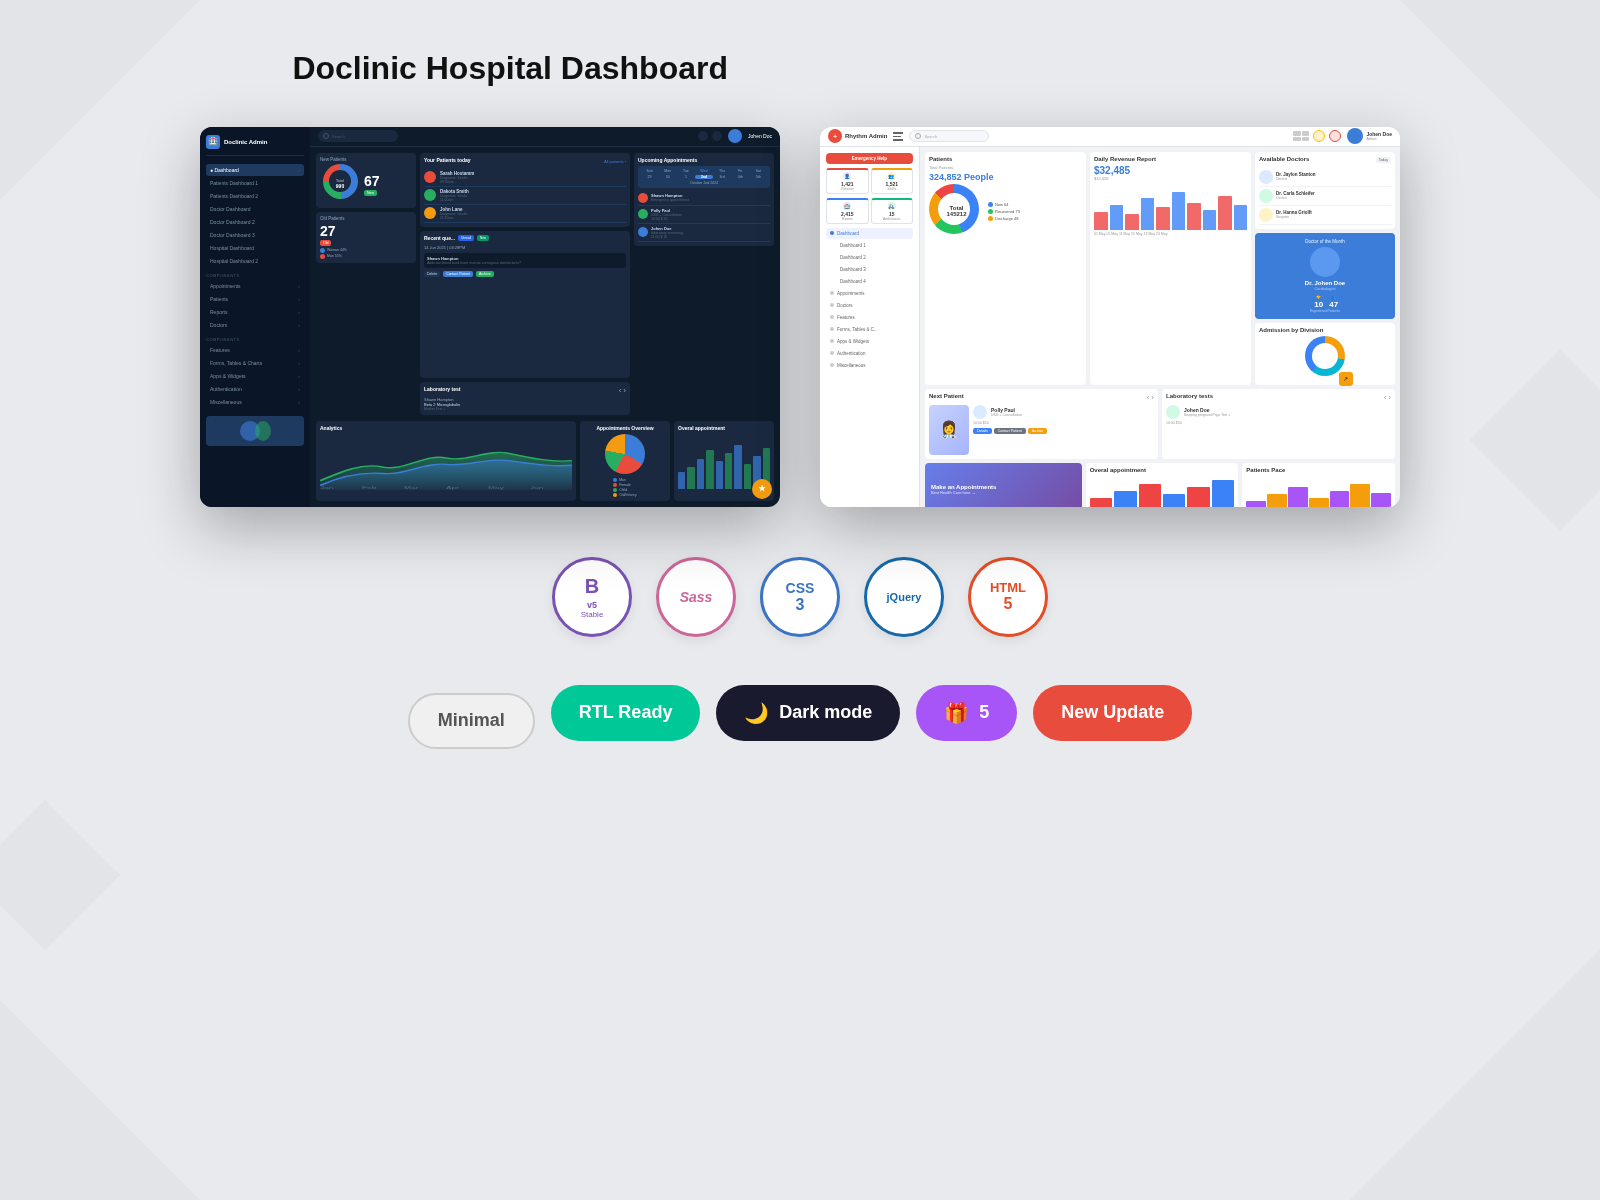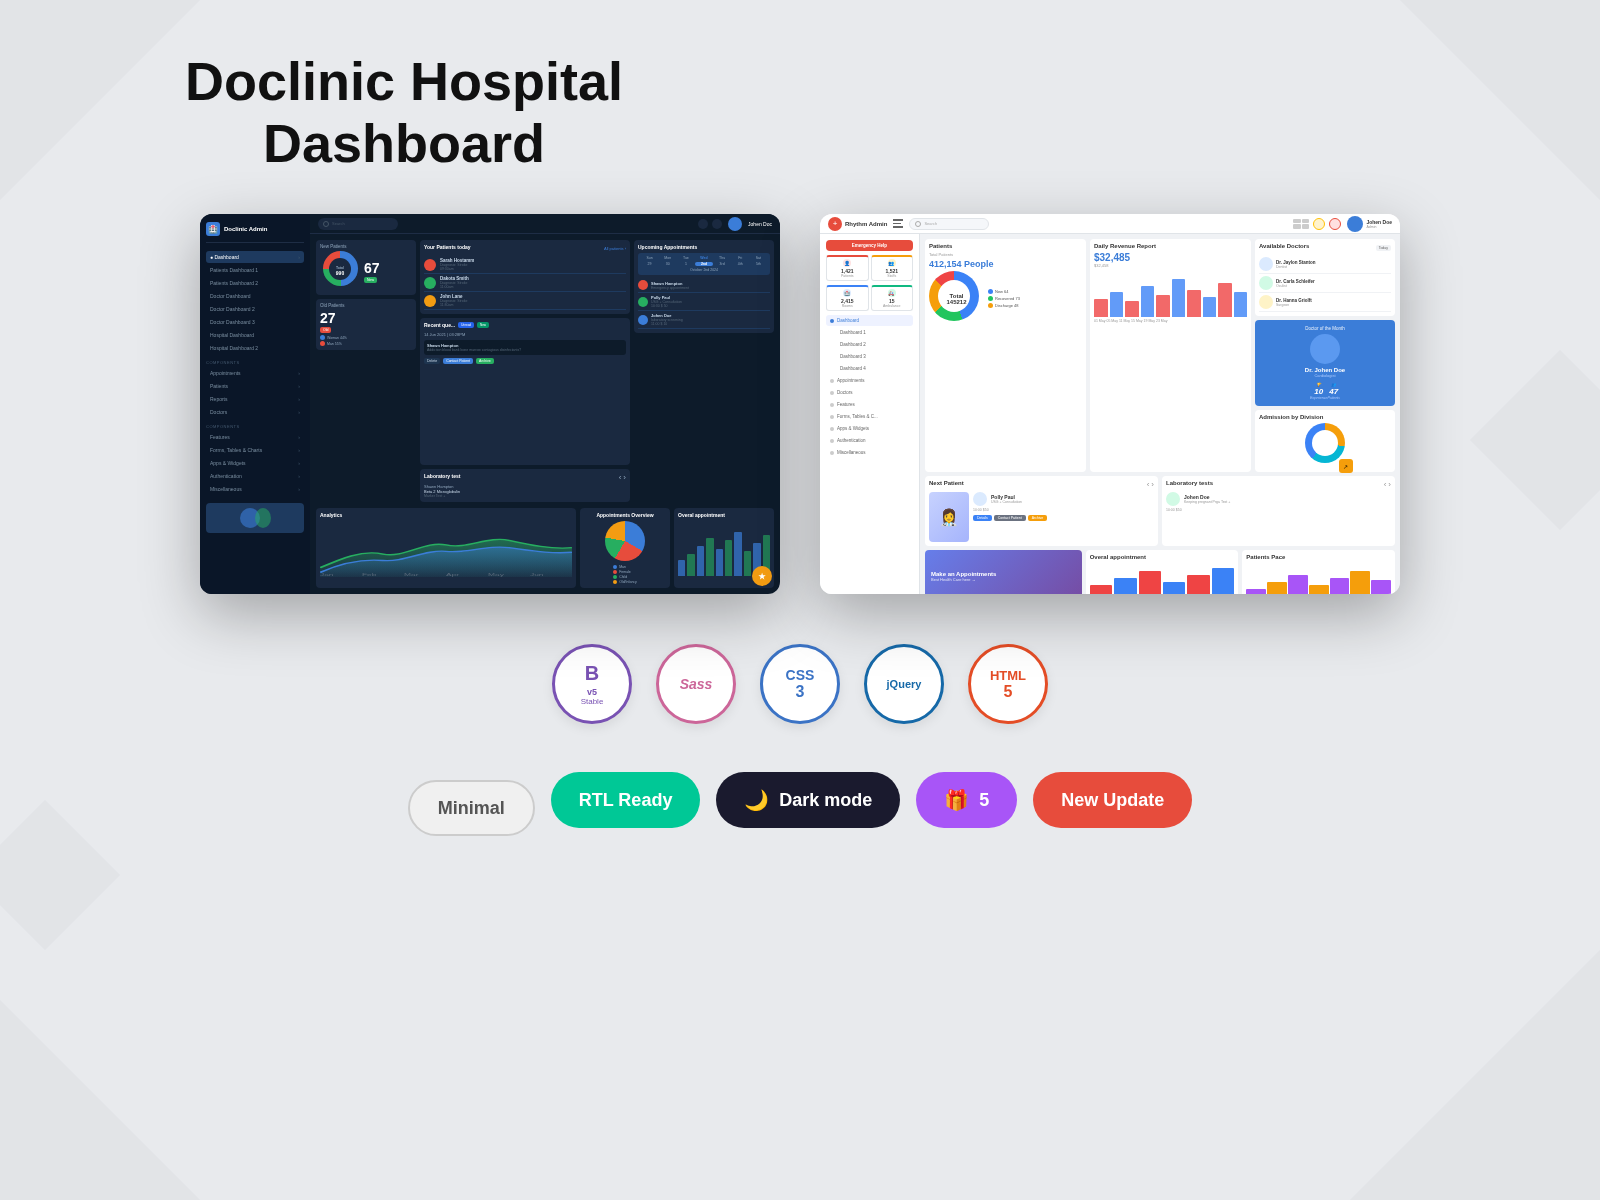--- a/index.html
+++ b/index.html
@@ -61,24 +61,24 @@
       padding: 50px 80px;
     }
 
     
     .titles-section {
       display: flex;
       justify-content: space-between;
       margin-bottom: 40px;
     }
     .dashboard-title {
-      font-size: 54px;
+      font-size: 32px;
       font-weight: 900;
       color: #111;
-      text-align: center;
+      text-align: right;
       width: 45%;
       line-height: 1.15;
     }
 
     
     .dashboards-section {
       display: flex;
       gap: 40px;
       justify-content: center;
       margin-bottom: 50px;
@@ -803,21 +803,20 @@
     }
     .light-doctor-spec-big {
       font-size: 4px;
       color: #a8c8ff;
     }
     .light-doctor-stats {
       display: flex;
       gap: 0;
       justify-content: center;
       margin-top: 4px;
-      font-style: italic;
     }
     .light-doctor-stat {
       text-align: center;
     }
     .light-doctor-stat-num {
       font-size: 8px;
       font-weight: bold;
       color: #fff;
     }
     .light-doctor-stat-label {
@@ -1440,21 +1439,21 @@
             </div>
           </div>
 
           <div class="light-main">
 
             <div style="display:flex;gap:4px;">
 
               <div class="light-patients-card">
                 <div class="light-card-title">Patients</div>
                 <div style="font-size:4px;color:#999;margin-bottom:2px;">Total Patients</div>
-                <div class="light-total-patients">412,154 People</div>
+                <div class="light-total-patients">324,852 People</div>
                 <div class="light-patient-donut-container">
                   <div style="position:relative;width:55px;height:55px;flex-shrink:0;">
                     <div class="light-donut"></div>
                     <div class="light-donut-center">
                       <div class="light-donut-center-num">Total</div>
                       <div class="light-donut-center-num">145212</div>
                     </div>
                   </div>
                   <div class="light-donut-legend">
                     <div class="light-legend-item">

